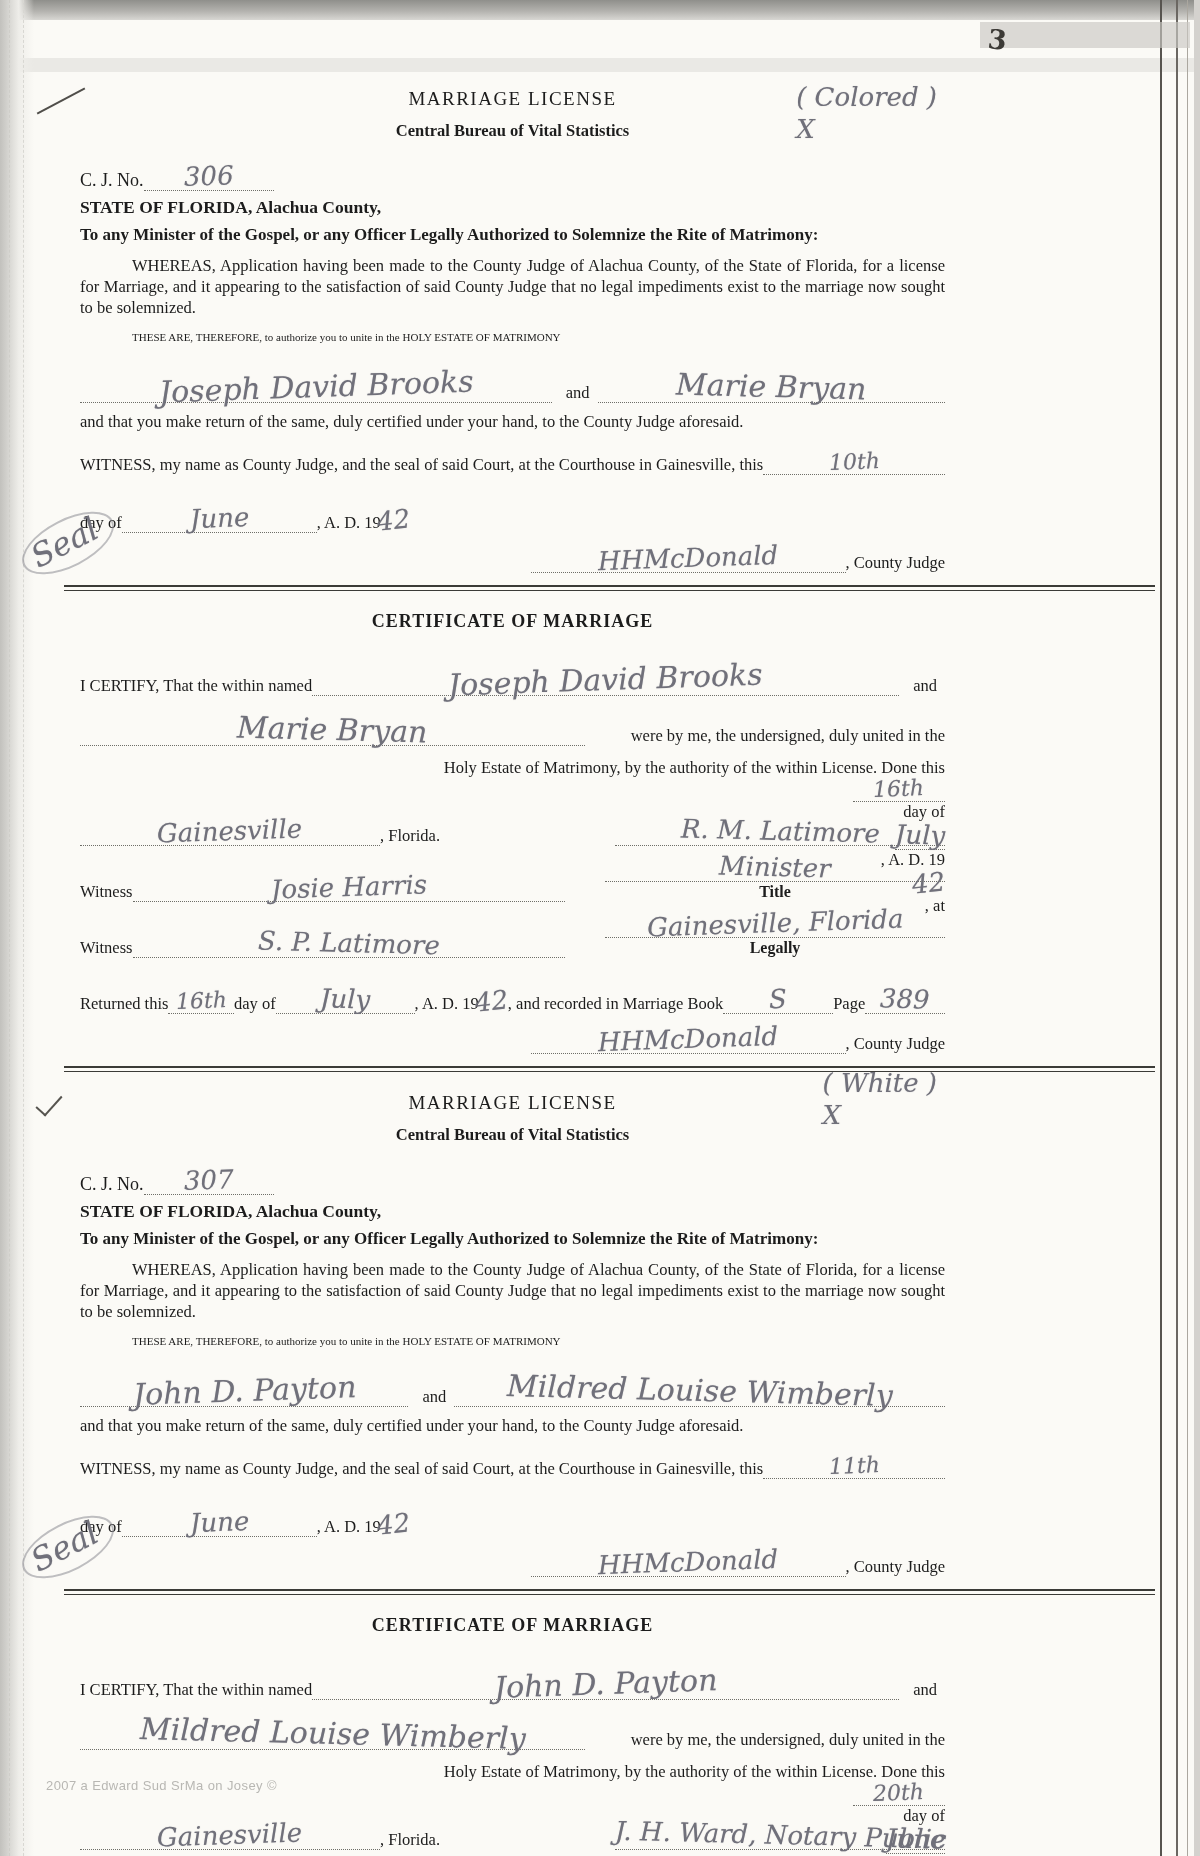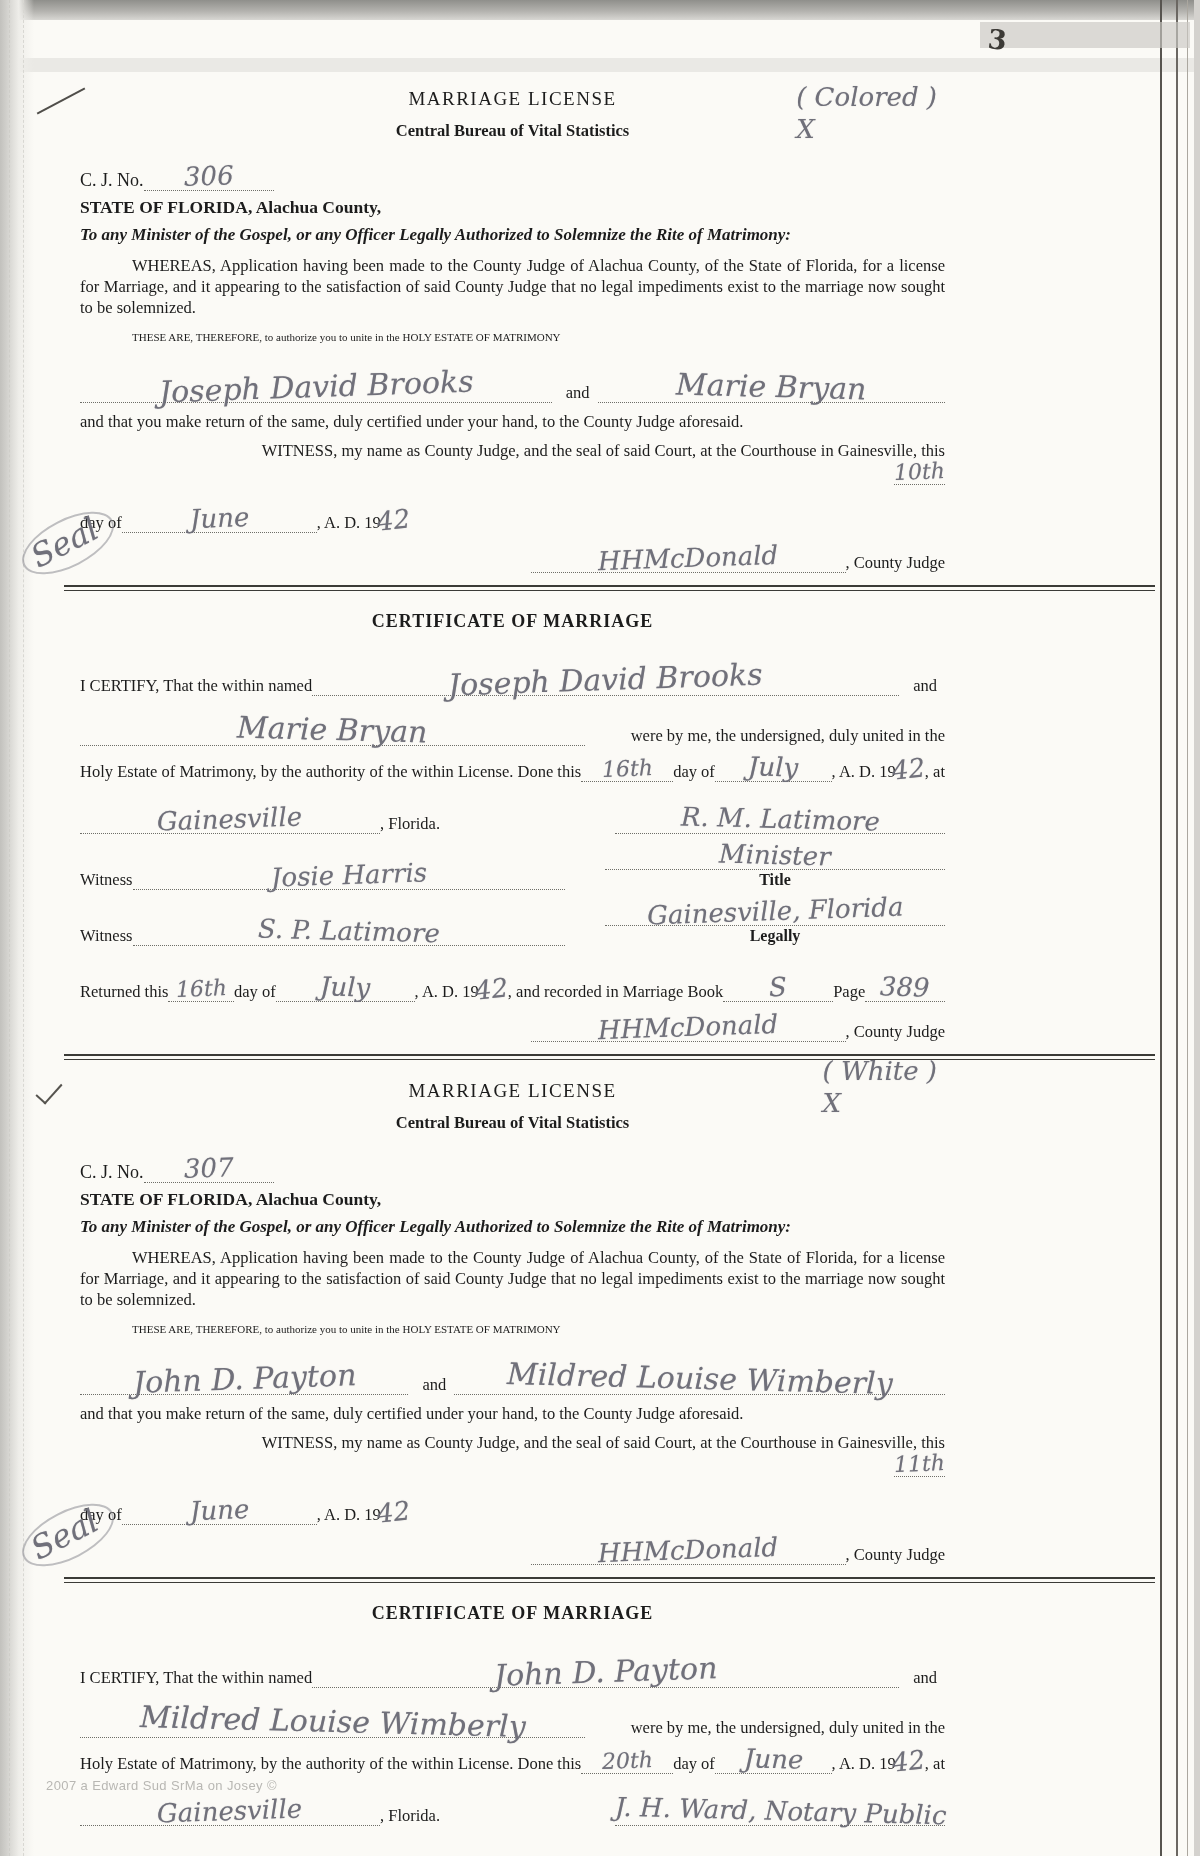--- a/index.html
+++ b/index.html
@@ -33,27 +33,27 @@
   .fill{border-bottom:1px dotted #6e6e68;text-align:center;white-space:nowrap;}
   .grow{flex:1 1 auto;}
   .hw{font-family:"DejaVu Serif",serif;font-style:italic;color:#70707a;
       text-shadow:0 0 1px rgba(112,112,122,.45);line-height:1;}
   .hw-xl{font-size:30px;} .hw-lg{font-size:26px;} .hw-md{font-size:22px;}
   .r1{display:inline-block;transform:rotate(-2deg);} .r2{display:inline-block;transform:rotate(1.5deg);}
   .cjrow{margin-top:16px;height:34px;align-items:flex-end;}
   .cj-label{font-size:18px;}
   .w140{width:130px;}
   .stateline{font-size:17.5px;font-weight:600;margin-top:6px;}
-  .salut{font-size:17px;font-weight:700;font-style:italic;margin-top:7px;}
+  .salut{font-size:17px;font-weight:700;margin-top:7px;}
   .whereas{font-size:16.5px;line-height:21px;text-align:justify;text-indent:52px;margin:10px 0 0 0;}
   .these{font-size:11px;margin:13px 0 0 0;text-indent:52px;}
   .namerow{margin-top:18px;height:42px;}
   .andlab{padding:0 8px 0 14px;}
   .returnline{font-size:16.5px;margin-top:9px;}
-  .witrow{margin-top:9px;height:34px;flex-direction:column;}
+  .witrow{margin-top:9px;height:34px;}
   .dayrow{margin-top:20px;height:38px;position:relative;}
   .monthfill{width:195px;}
   .yearhw{margin-left:-4px;display:inline-block;transform:rotate(-6deg);}
   .judgerow{display:flex;justify-content:flex-end;align-items:flex-end;height:36px;margin-top:4px;font-size:16.5px;}
   .sigfill{width:315px;}
   .divider{height:3px;border-top:2px solid #3b3b37;border-bottom:1px solid #3b3b37;
            margin:12px -210px 0 -16px;}
   .annot{position:absolute;right:8px;top:-4px;text-align:left;}
   .annot .hw{font-size:26px;}
   .annot-x{display:block;margin-top:6px;margin-right:-26px;font-size:22px;}
@@ -63,21 +63,21 @@
   .checkmark{position:absolute;left:-44px;top:4px;width:24px;height:11px;
              border-left:2px solid #56544f;border-bottom:2px solid #56544f;transform:rotate(-48deg);}
   .sealscript{position:absolute;left:-62px;bottom:-34px;font-size:32px;
               transform:rotate(-27deg);border:2px solid rgba(130,130,138,.5);
               border-radius:50%;padding:4px 16px 8px 10px;}
   .certtitle{font-size:18px;font-weight:bold;letter-spacing:1px;text-align:center;margin:20px 0 0 0;}
   .certifyrow{margin-top:20px;height:44px;}
   .briderow{margin-top:8px;height:42px;}
   .bridefill{width:505px;}
   .wereby{flex:1;text-align:right;white-space:nowrap;font-size:16.5px;}
-  .holyrow{margin-top:0;height:36px;}
+  .holyrow{margin-top:12px;height:36px;flex-direction:column;}
   .dayfill{width:92px;}
   .cityrow{margin-top:12px;height:40px;}
   .cityfill{width:300px;}
   .midgap{flex:1;min-width:60px;}
   .rcolfill{width:330px;}
   .wit2col{margin-top:8px;align-items:flex-end;}
   .rcol{width:340px;text-align:center;position:relative;}
   .rcol .fill{display:block;}
   .lab{font-size:16px;font-weight:600;text-align:center;margin-top:2px;}
   .lcol{flex:1;display:flex;align-items:flex-end;height:36px;margin-right:40px;}

